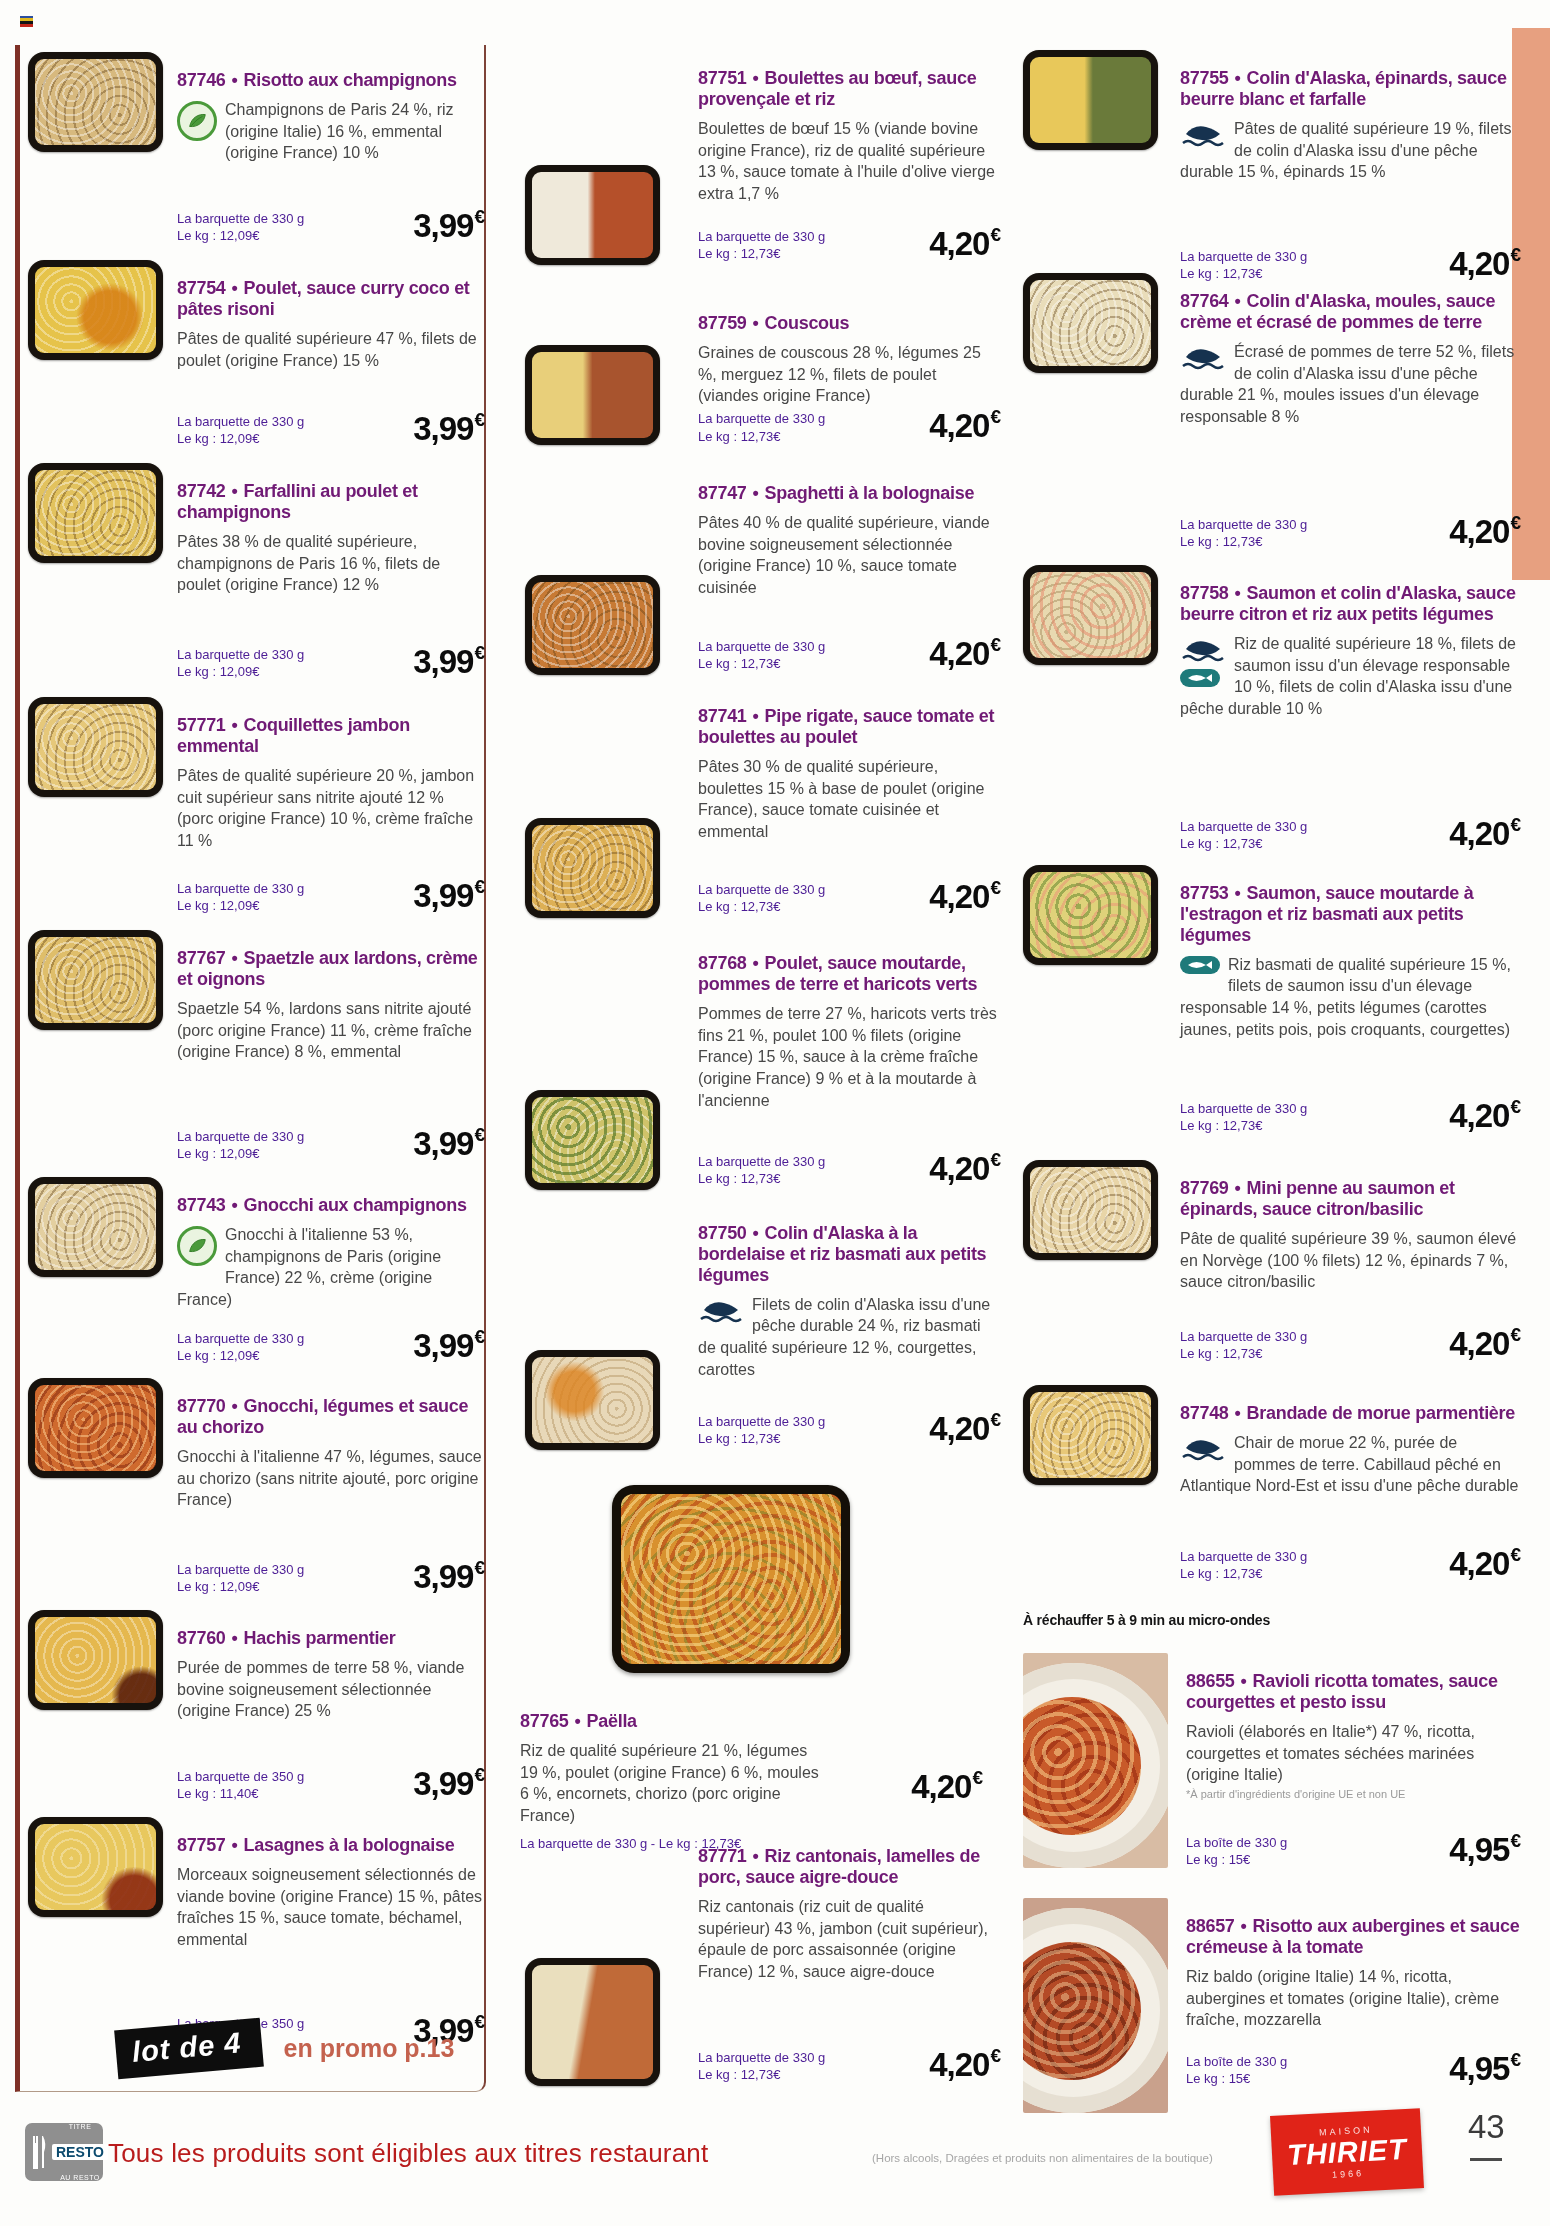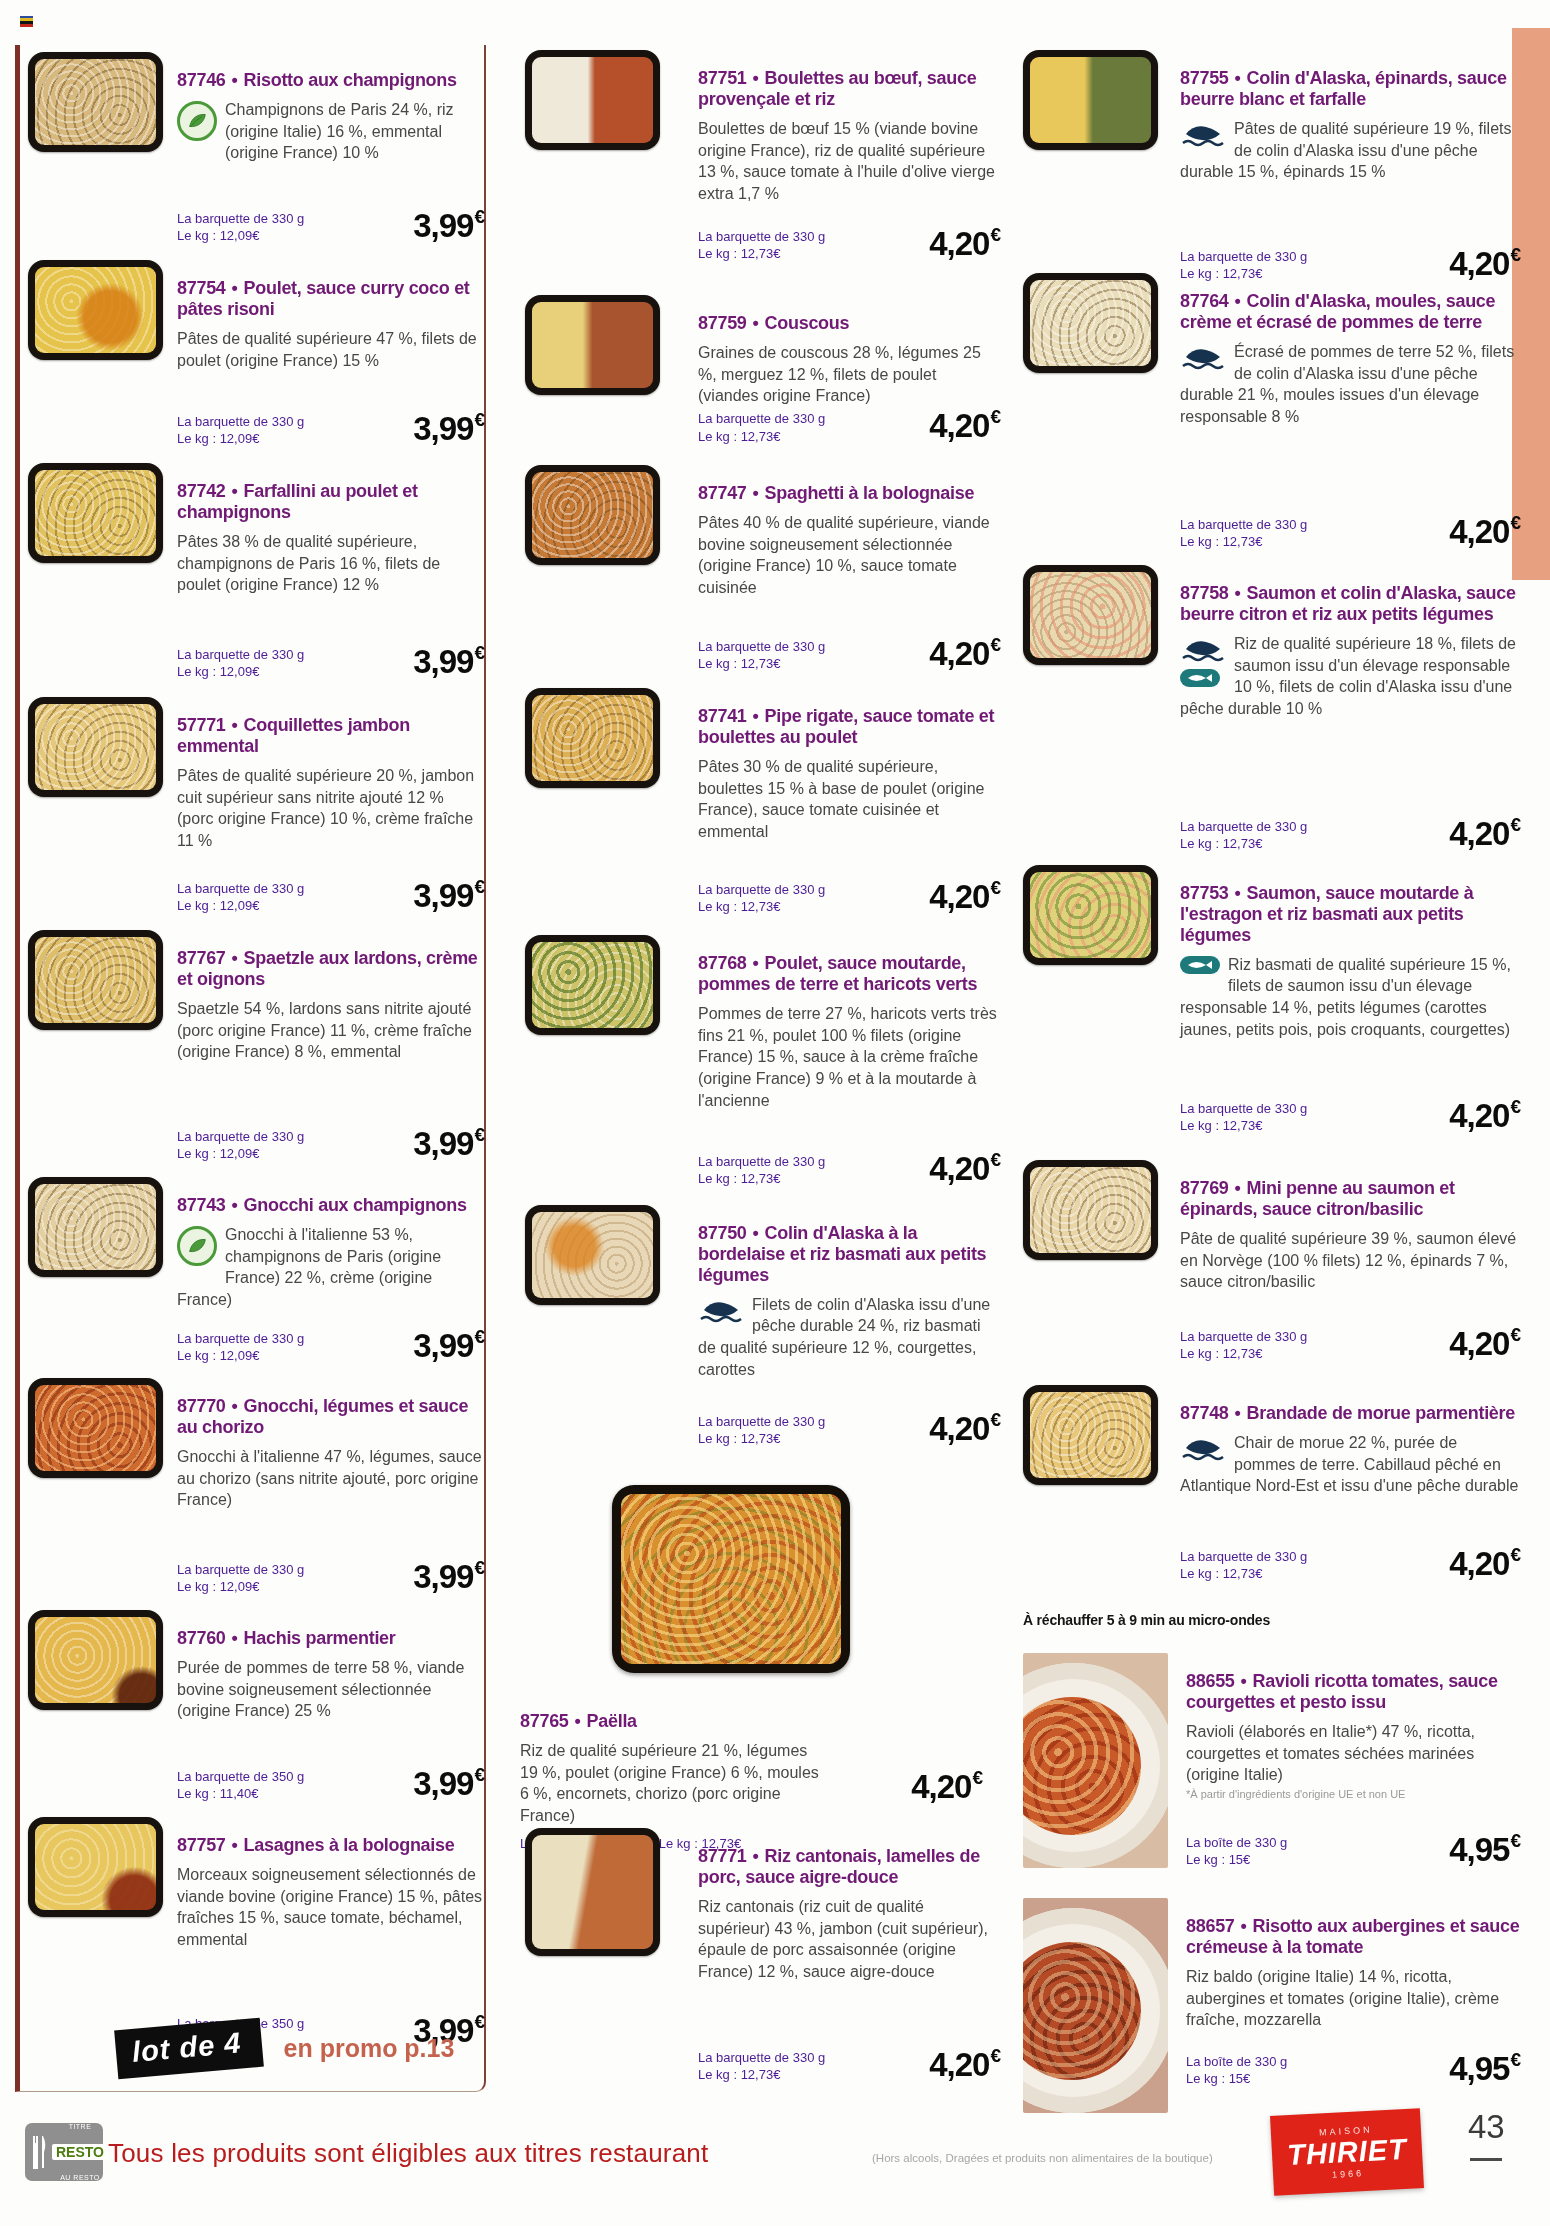--- a/index.html
+++ b/index.html
@@ -28,21 +28,21 @@
   .msc{width:46px;height:30px;display:block;}
   .asc{width:40px;height:18px;display:block;margin-top:4px;}
   
   #col1{left:15px;top:45px;width:471px;height:2047px;
         border-left:5px solid #7e3026;border-right:2px solid #7e4338;border-bottom:1px solid #b29a88;
         border-radius:0 0 10px 0;box-sizing:border-box;}
   #col1 .row{padding-left:8px;}
   #col1 .tray{margin-right:14px;}
   
   #col2{left:505px;top:20px;width:495px;height:2090px;}
-  #col2 .row{padding-left:20px;}
+  #col2 .row{padding-left:20px;align-items:flex-end;}
   #col2 .tray{margin-right:38px;}
   
   #col3{left:1020px;top:20px;width:500px;height:2090px;}
   #col3 .row{padding-left:3px;}
   #col3 .tray{margin-right:22px;}
   
   .sp1{background-image:repeating-radial-gradient(circle at 30% 40%,rgba(255,255,255,.4) 0 2px,transparent 2px 7px),
                         repeating-radial-gradient(circle at 70% 65%,rgba(92,60,18,.38) 0 2px,transparent 2px 9px);}
   .f1{background-color:#d7b97e;}
   .f2{background-color:#e6c34a;background-image:radial-gradient(circle at 62% 58%,rgba(214,126,20,.85) 0 26px,transparent 34px),
@@ -103,21 +103,21 @@
   
   #corner-mark{position:absolute;left:20px;top:16px;width:13px;height:11px;display:flex;flex-direction:column;}
   #corner-mark i{display:block;width:100%;}
   #right-tab{position:absolute;left:1512px;top:28px;width:38px;height:552px;background:#e7a080;}
   
   #resto-logo{position:absolute;left:25px;top:2123px;width:78px;height:58px;background:#8f8f8f;border-radius:7px;
               display:flex;align-items:center;padding:4px 6px;box-sizing:border-box;}
   #resto-logo .ut{flex:none;margin-right:5px;}
   #resto-txt{display:flex;flex-direction:column;align-items:center;flex:1;color:#fff;}
   #resto-txt .t1,#resto-txt .t3{font-size:7px;letter-spacing:.5px;}
-  #resto-txt .t2{background:#fff;color:#4d7c0f;font-weight:bold;font-size:14px;padding:0 4px;border-radius:2px;margin:14px 0;}
+  #resto-txt .t2{background:#fff;color:#0c4a6e;font-weight:bold;font-size:14px;padding:0 4px;border-radius:2px;margin:14px 0;}
   #footer-text{position:absolute;left:108px;top:2138px;font-size:26px;color:#b91c1c;letter-spacing:.2px;}
   #footer-small{position:absolute;left:872px;top:2152px;font-size:11.5px;color:#a6a6a6;width:390px;}
   #thiriet{position:absolute;left:1272px;top:2112px;width:150px;height:80px;background:#e02318;transform:rotate(-3deg);
            display:flex;flex-direction:column;align-items:center;justify-content:center;box-shadow:0 2px 5px rgba(0,0,0,.25);}
   #thiriet .small{color:rgba(255,255,255,.85);font-size:9px;letter-spacing:3px;}
   #thiriet .name{color:#fff;font-weight:bold;font-style:italic;font-size:29px;letter-spacing:1px;line-height:1;margin:2px 0;}
   #page-num{position:absolute;left:1468px;top:2108px;font-size:33px;color:#3a3a3a;}
   #page-num-rule{position:absolute;left:1470px;top:2158px;width:32px;height:3px;background:#4a4a4a;}
 </style>
 </head>

